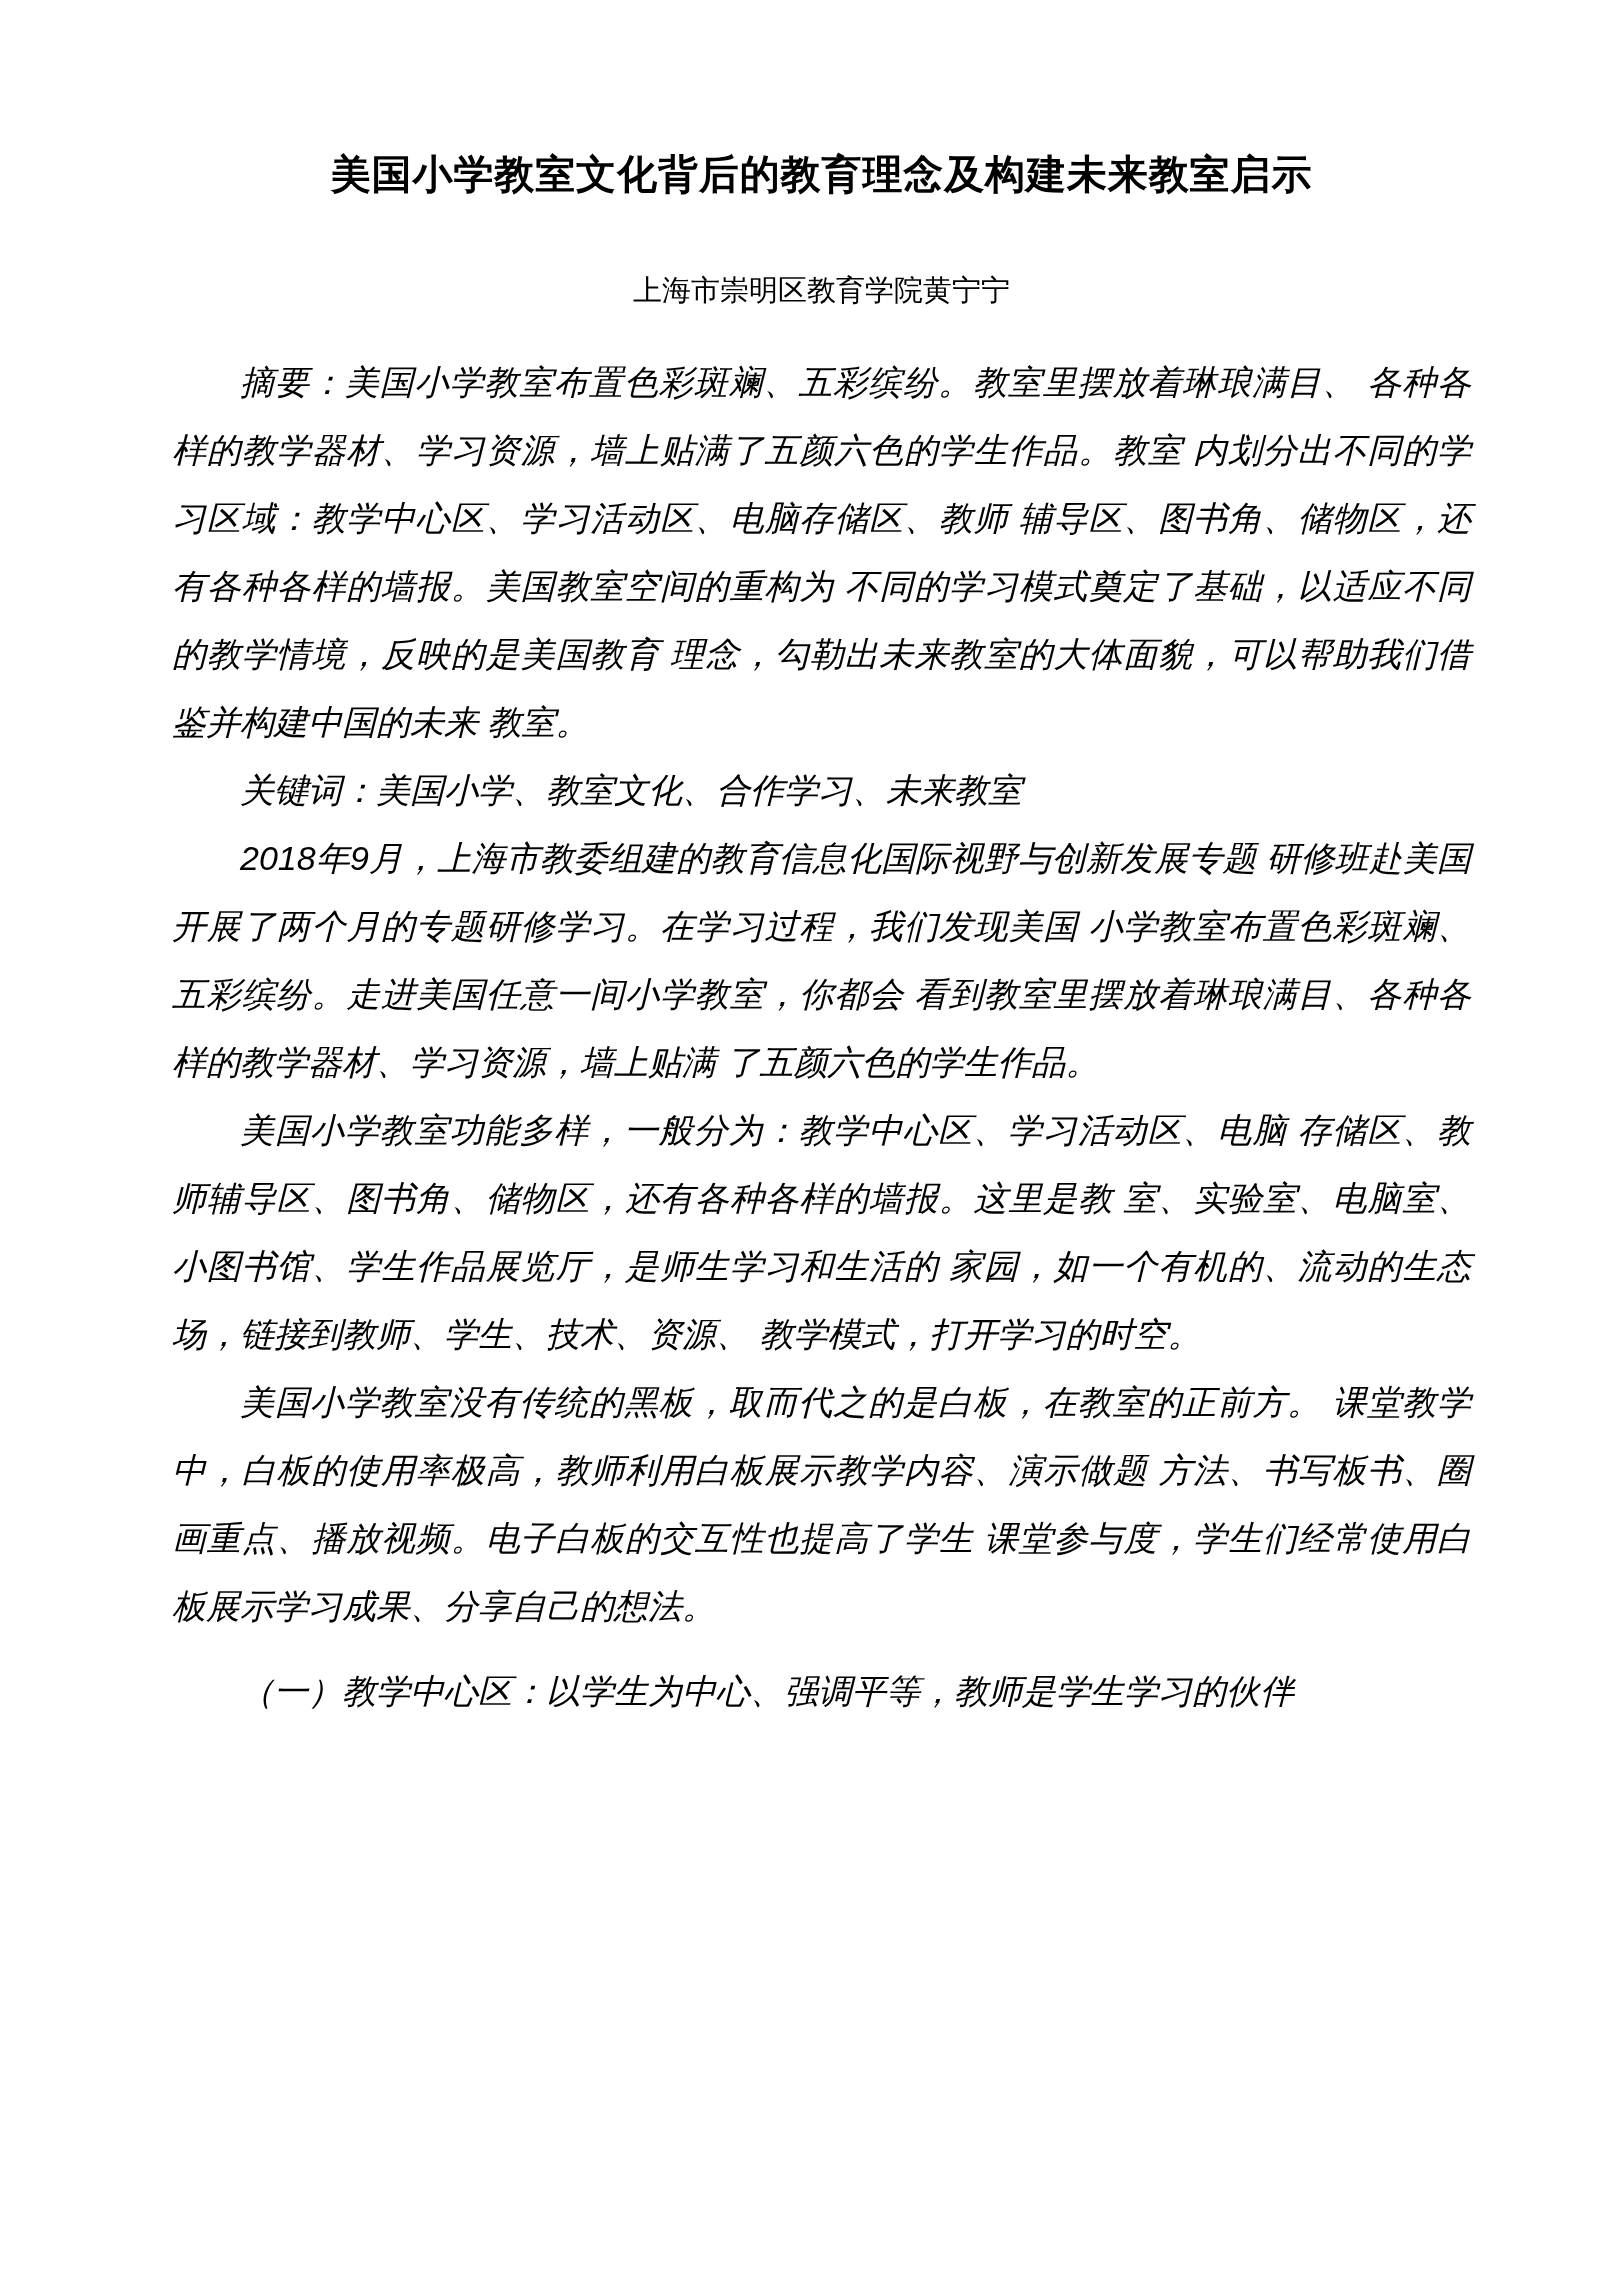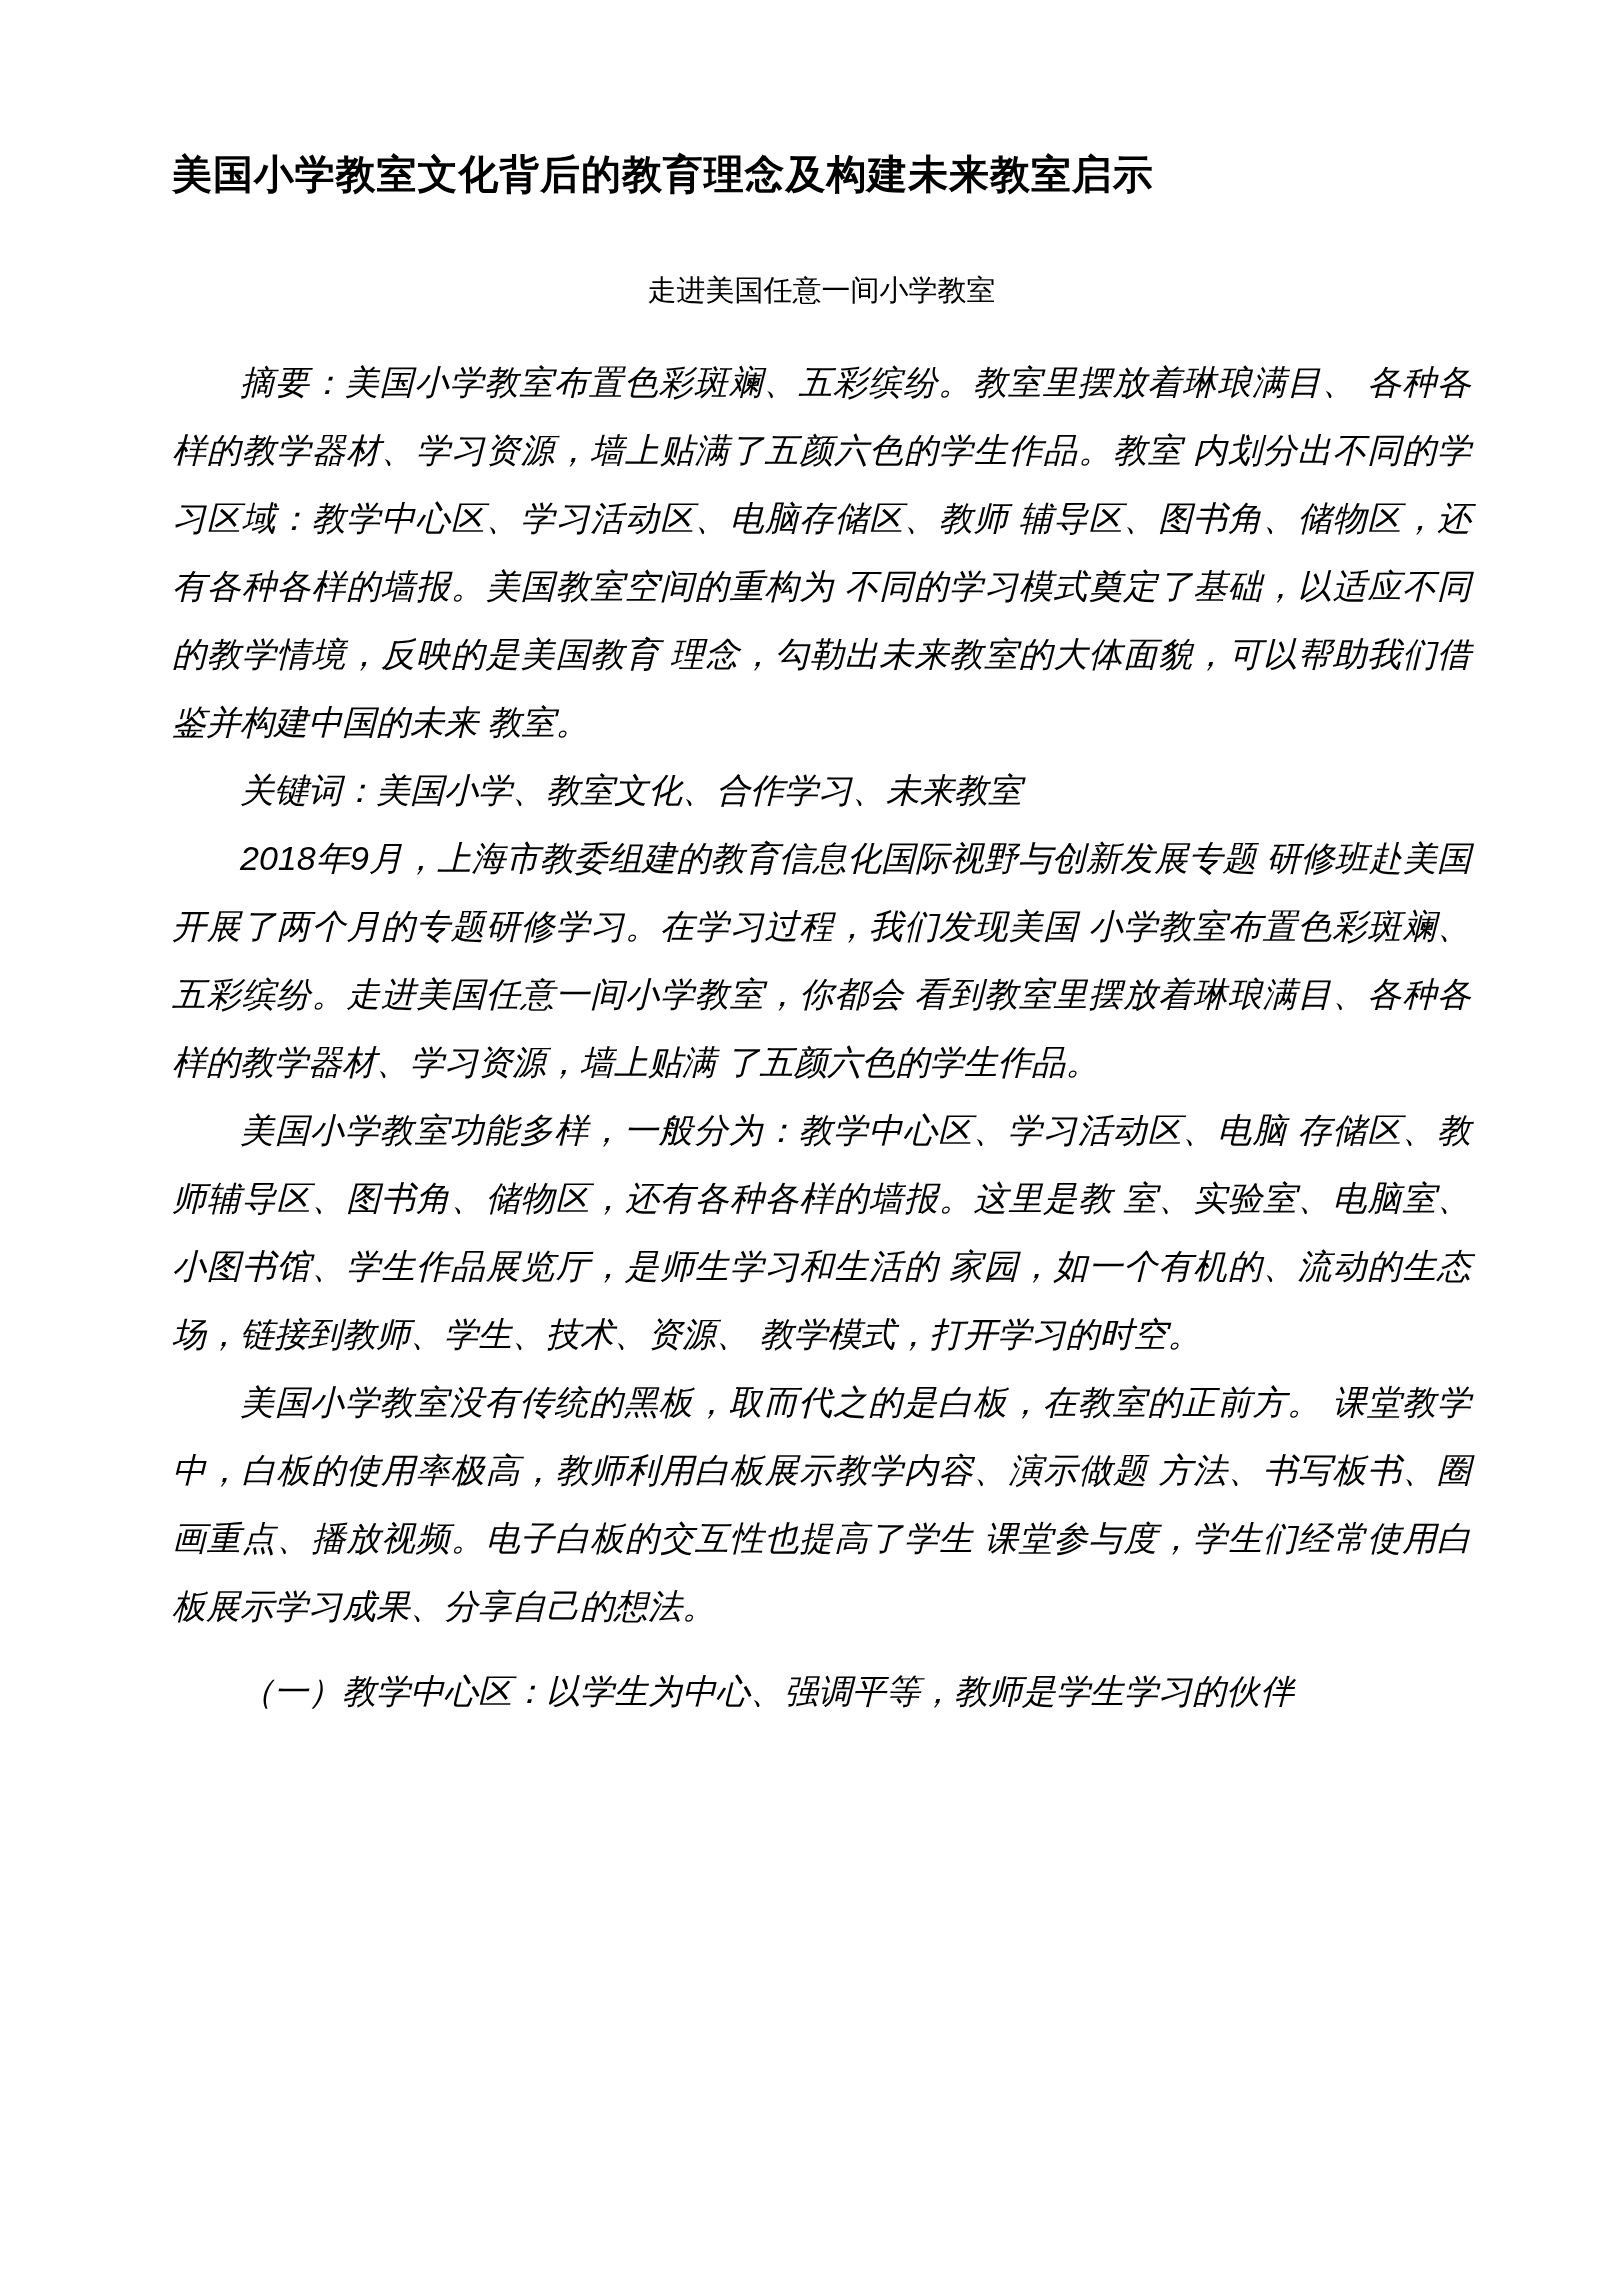--- a/index.html
+++ b/index.html
@@ -16,20 +16,21 @@
     box-sizing: border-box;
     padding: 146px 148px 0 172px;
     overflow: hidden;
     font-family: "Liberation Sans", "DejaVu Sans", sans-serif;
   }
   .doc-title {
     margin: 0;
     font-size: 40px;
     line-height: 57px;
     font-weight: 700;
+    text-align: center;
     letter-spacing: 0.9px;
   }
   .doc-author {
     margin-top: 66px;
     font-size: 29px;
     line-height: 42px;
     font-weight: 400;
     text-align: center;
   }
   .doc-body {
@@ -47,21 +48,21 @@
   }
   .block.heading {
     margin-top: 16.6px;
   }
 </style>
 </head>
 <body>
 
 <div class="page">
   <h1 class="doc-title">美国小学教室文化背后的教育理念及构建未来教室启示</h1>
-  <div class="doc-author">走进美国任意一间小学教室</div>
+  <div class="doc-author">上海市崇明区教育学院黄宁宁</div>
   <div class="doc-body">
       <div class="block para">摘要：美国小学教室布置色彩斑斓、五彩缤纷。教室里摆放着琳琅满目、 各种各样的教学器材、学习资源，墙上贴满了五颜六色的学生作品。教室 内划分出不同的学习区域：教学中心区、学习活动区、电脑存储区、教师 辅导区、图书角、储物区，还有各种各样的墙报。美国教室空间的重构为 不同的学习模式奠定了基础，以适应不同的教学情境，反映的是美国教育 理念，勾勒出未来教室的大体面貌，可以帮助我们借鉴并构建中国的未来 教室。</div>
       <div class="block para">关键词：美国小学、教室文化、合作学习、未来教室</div>
       <div class="block para">2018年9月，上海市教委组建的教育信息化国际视野与创新发展专题 研修班赴美国开展了两个月的专题研修学习。在学习过程，我们发现美国 小学教室布置色彩斑斓、五彩缤纷。走进美国任意一间小学教室，你都会 看到教室里摆放着琳琅满目、各种各样的教学器材、学习资源，墙上贴满 了五颜六色的学生作品。</div>
       <div class="block para">美国小学教室功能多样，一般分为：教学中心区、学习活动区、电脑 存储区、教师辅导区、图书角、储物区，还有各种各样的墙报。这里是教 室、实验室、电脑室、小图书馆、学生作品展览厅，是师生学习和生活的 家园，如一个有机的、流动的生态场，链接到教师、学生、技术、资源、 教学模式，打开学习的时空。</div>
       <div class="block para">美国小学教室没有传统的黑板，取而代之的是白板，在教室的正前方。 课堂教学中，白板的使用率极高，教师利用白板展示教学内容、演示做题 方法、书写板书、圈画重点、播放视频。电子白板的交互性也提高了学生 课堂参与度，学生们经常使用白板展示学习成果、分享自己的想法。</div>
       <div class="block heading">（一）教学中心区：以学生为中心、强调平等，教师是学生学习的伙伴</div>
     </div>
 </div>
 

